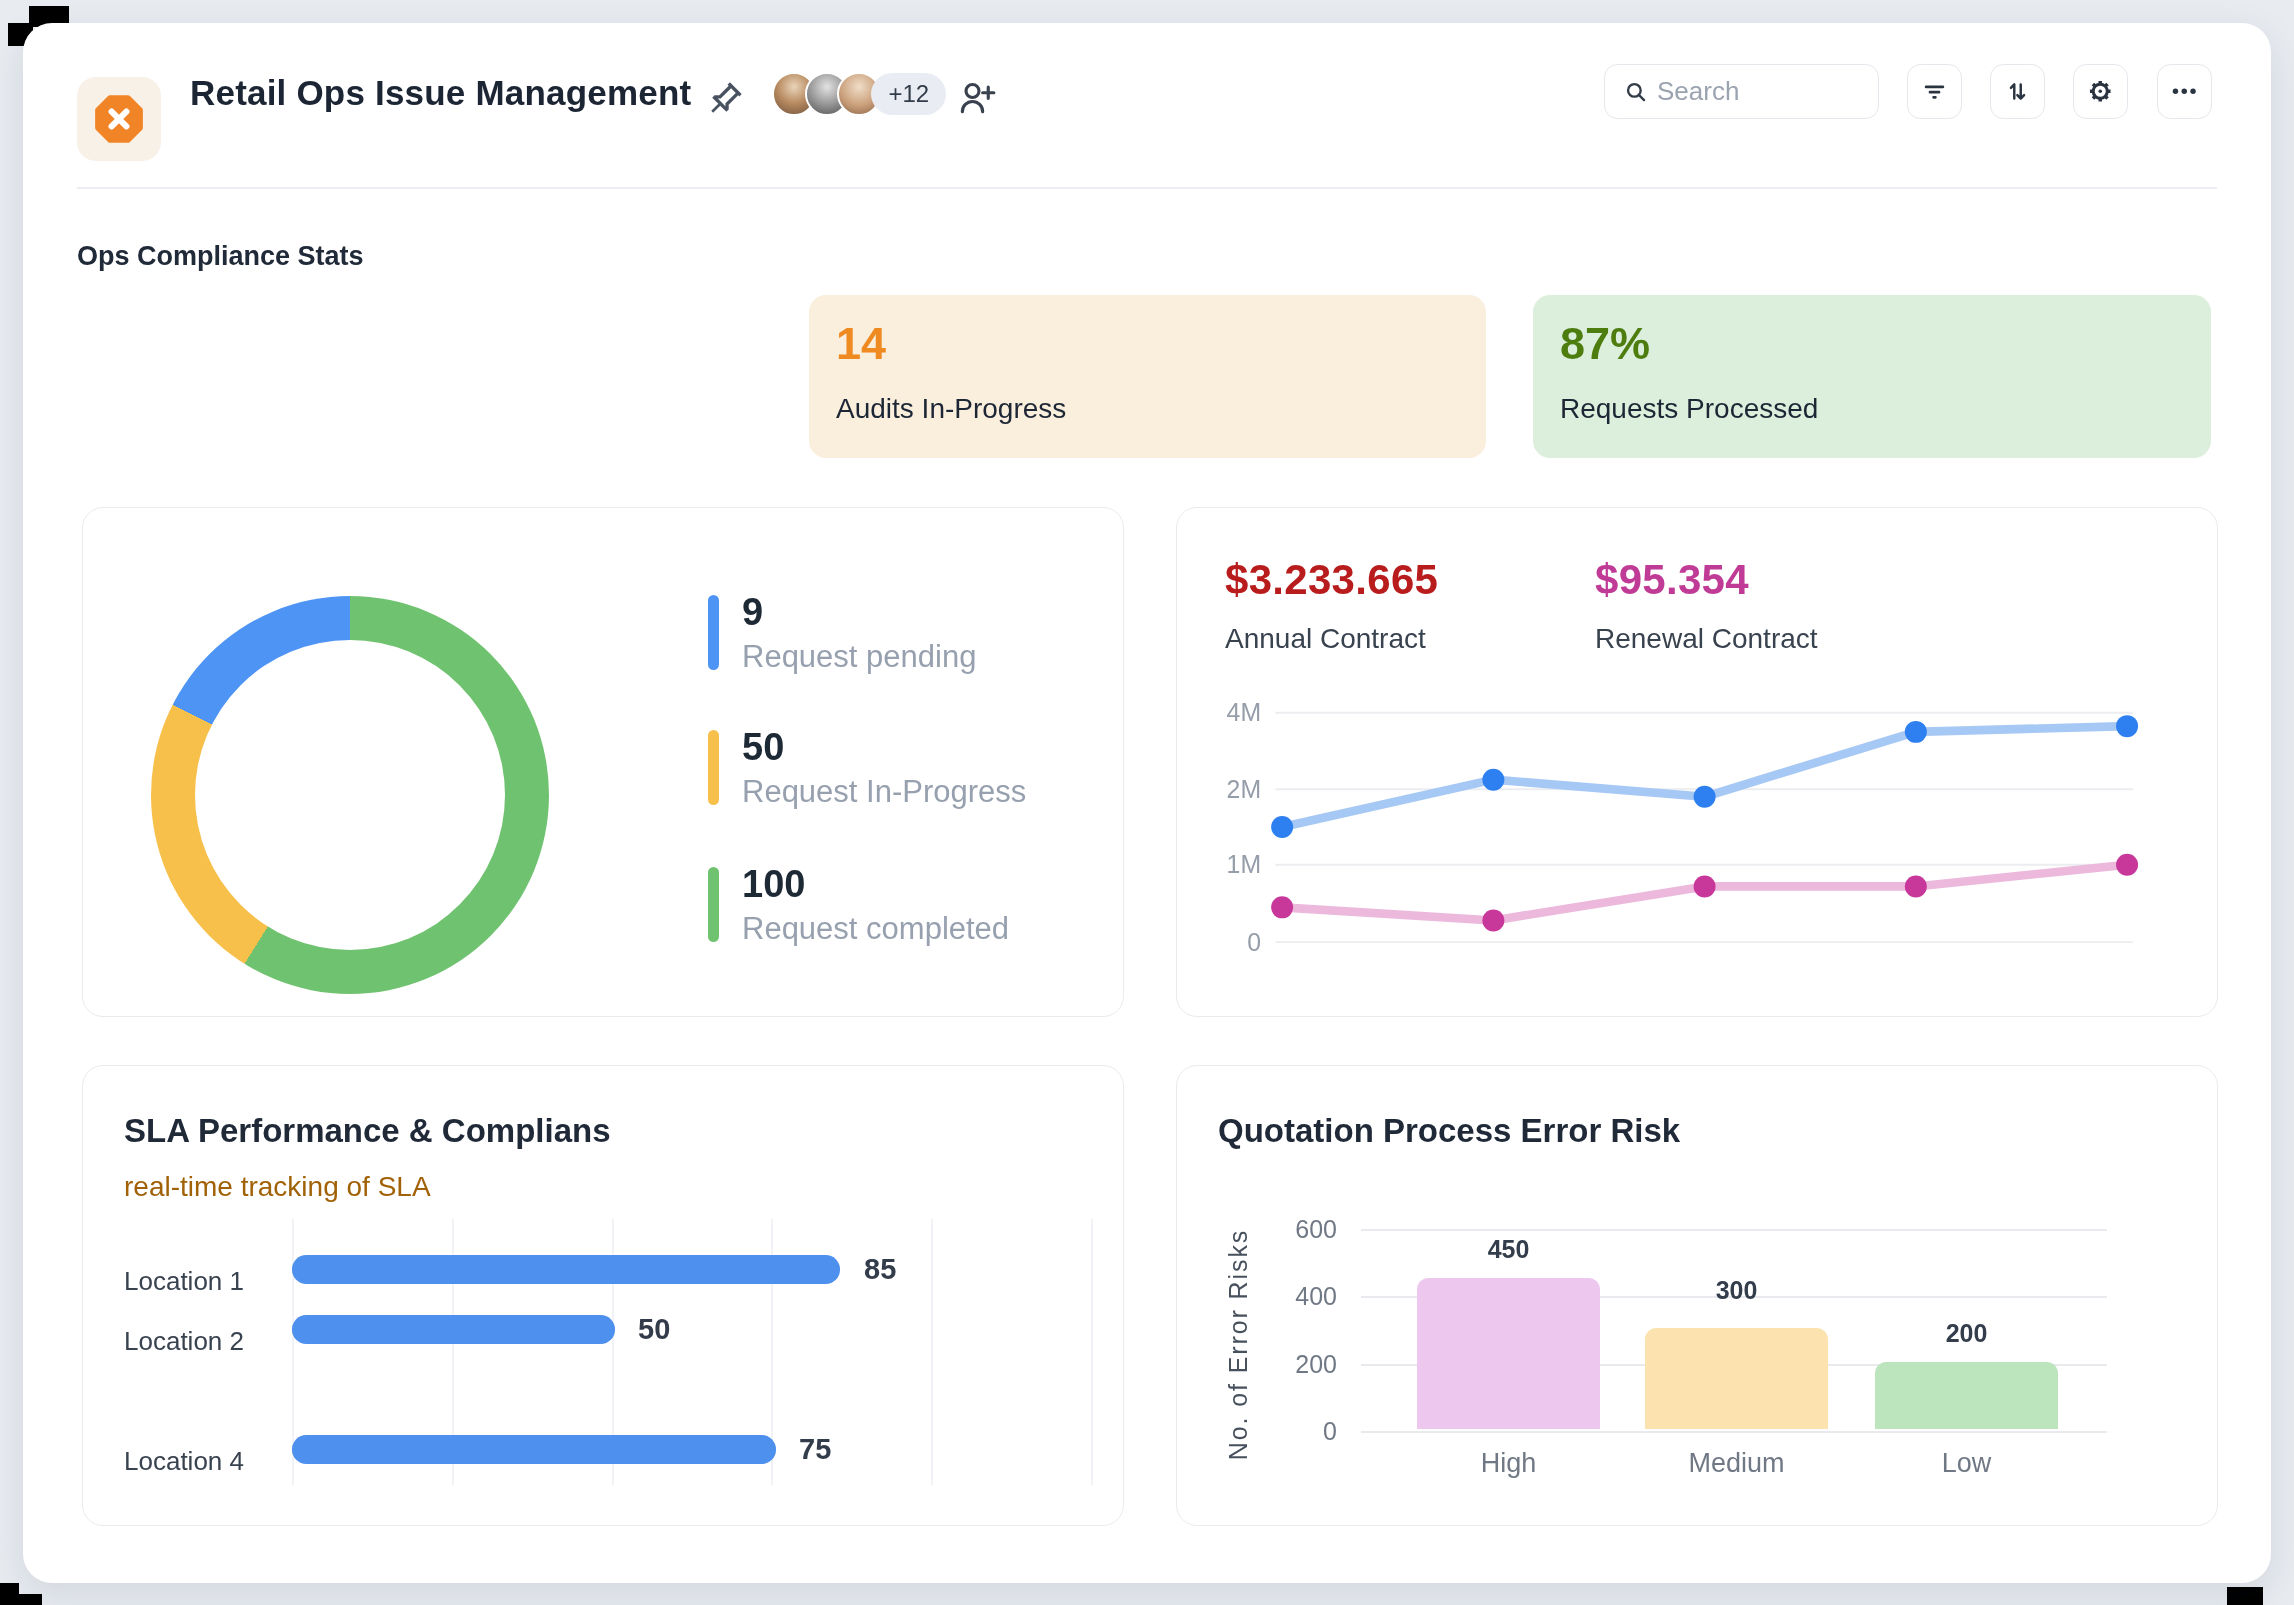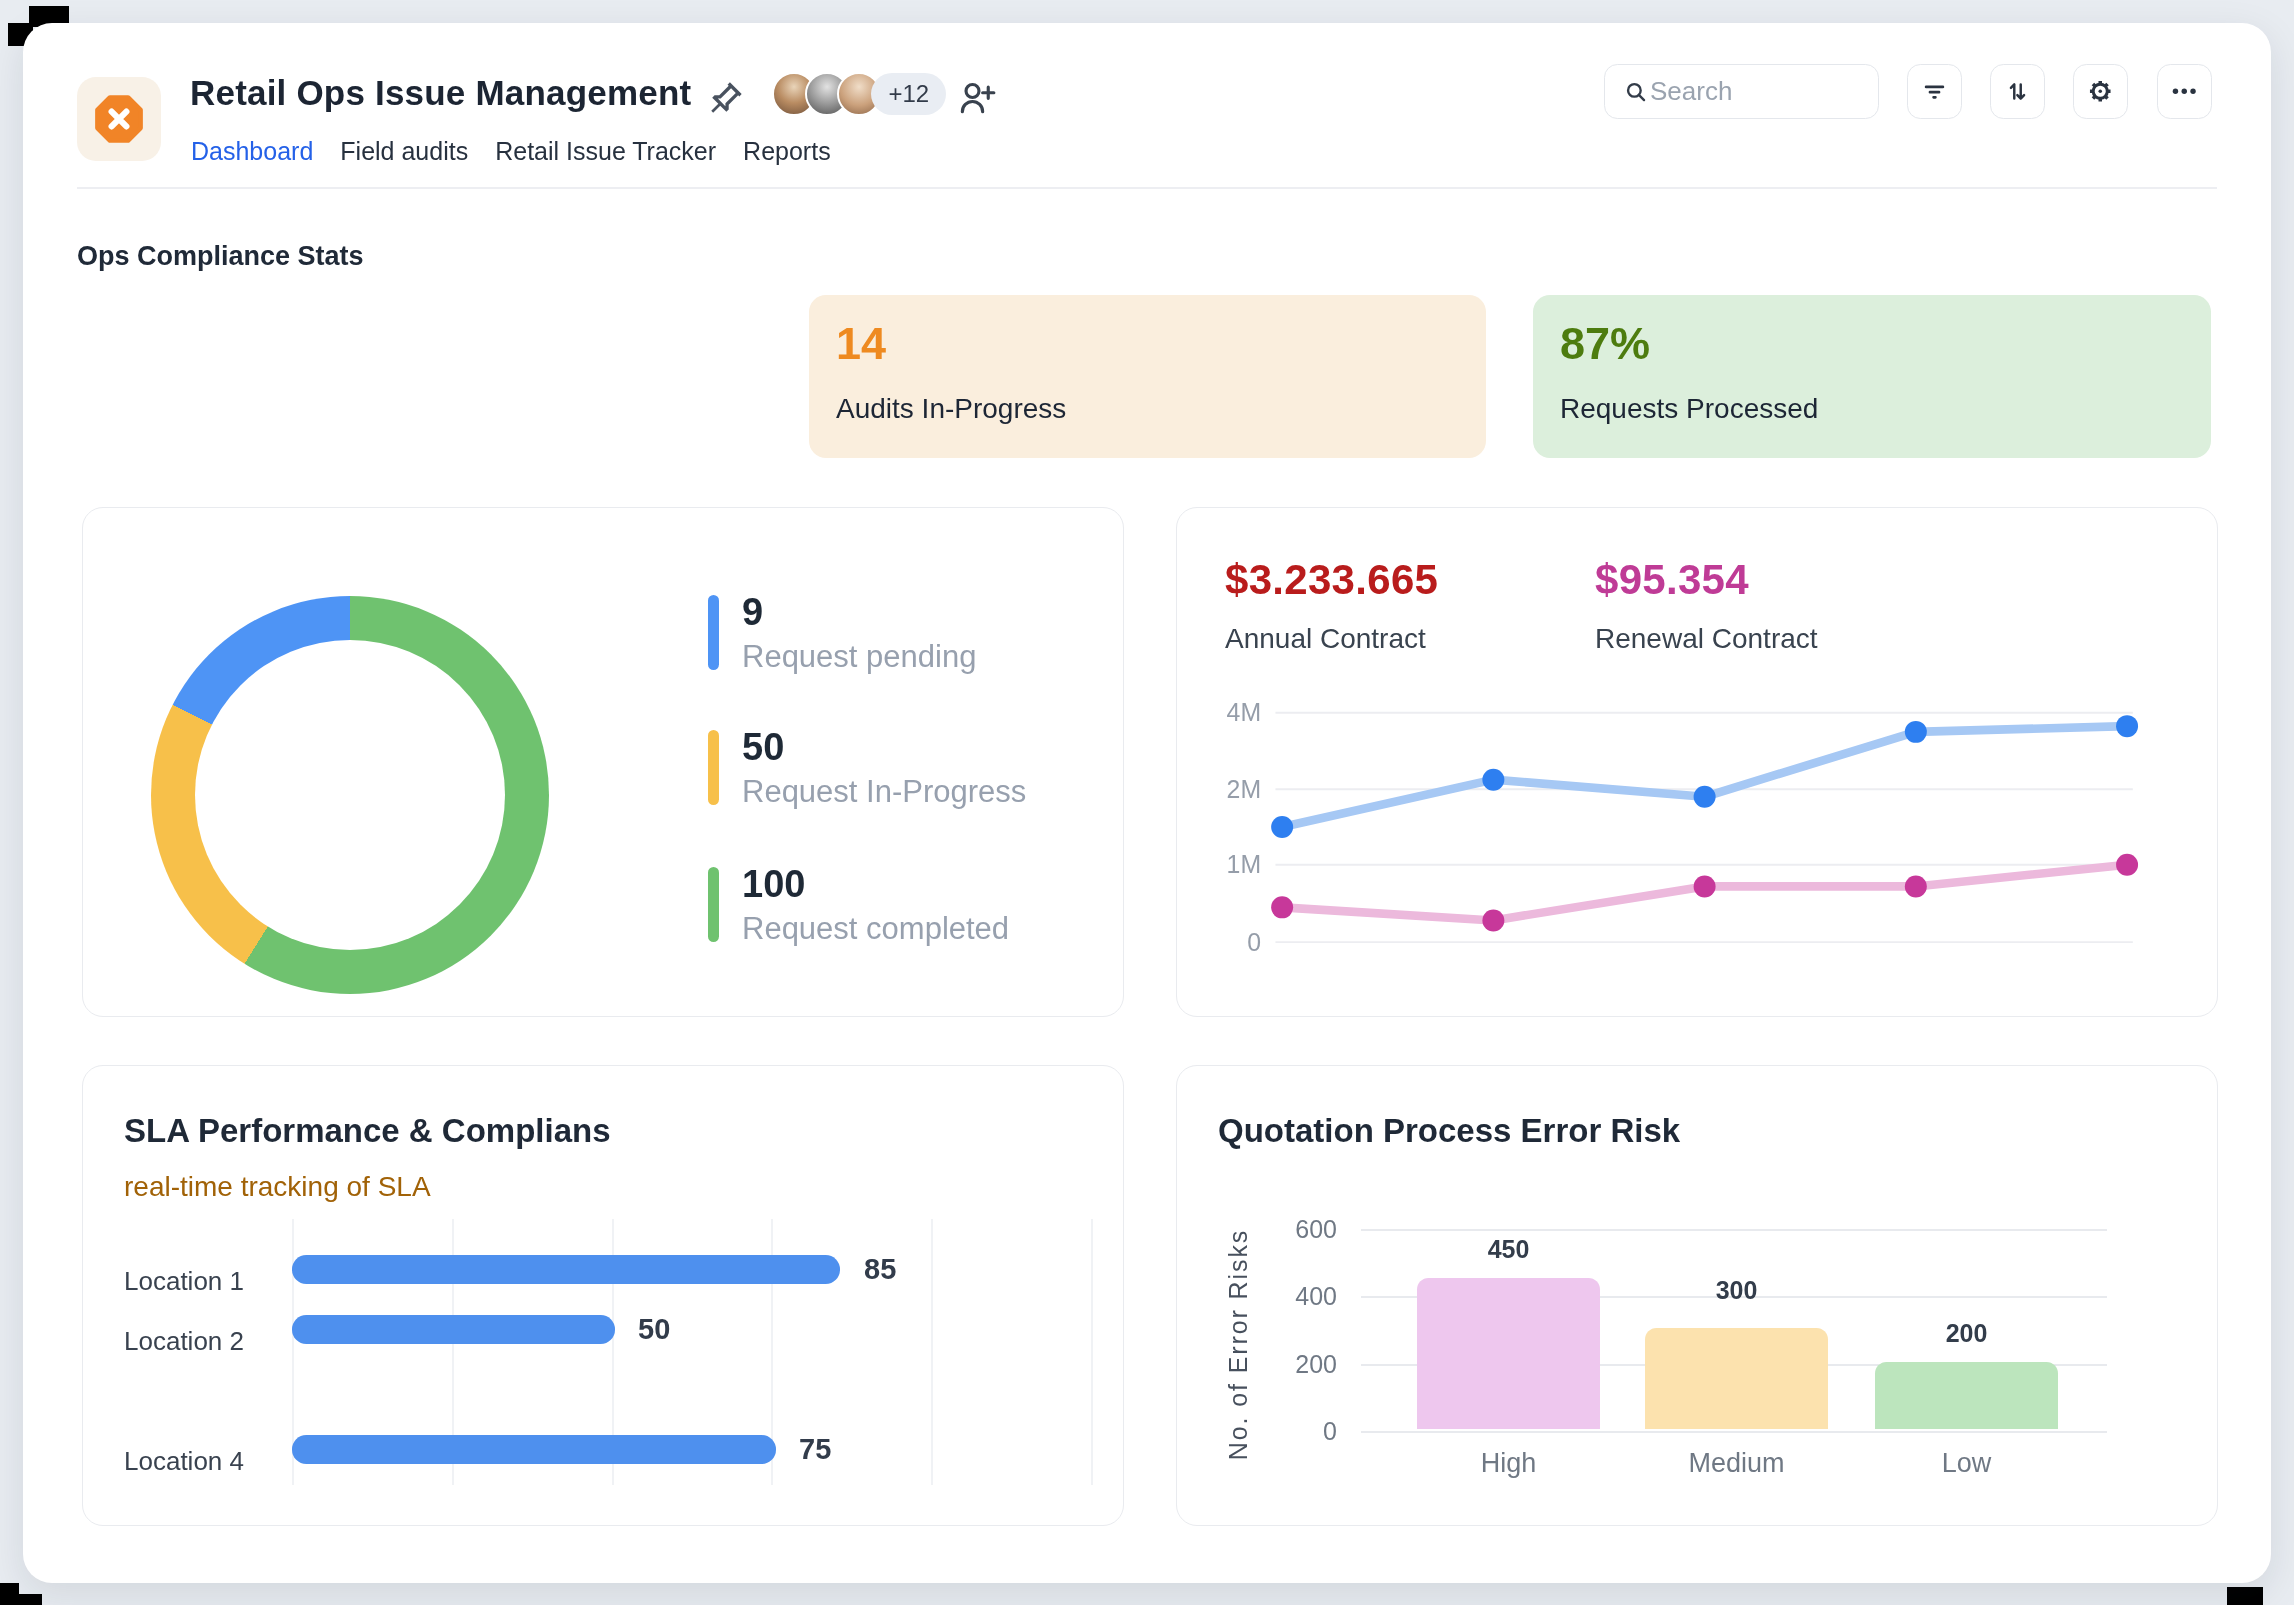--- a/index.html
+++ b/index.html
@@ -17,21 +17,21 @@
   .avatars{position:absolute;left:749px;top:49px;display:flex;align-items:center;}
   .av{width:44px;height:44px;border-radius:50%;border:2.9px solid #fff;box-sizing:border-box;}
   .av+.av{margin-left:-11.5px;}
   .av1{background:radial-gradient(circle at 50% 32%,#e9d4b9 0%,#b98c62 48%,#6e4f38 100%);}
   .av2{background:radial-gradient(circle at 50% 32%,#e2e2e2 0%,#9a9a9a 50%,#4f4f4f 100%);}
   .av3{background:radial-gradient(circle at 50% 32%,#f0ddc8 0%,#cba17c 55%,#8a6345 100%);}
   .overflow-pill{margin-left:-9.6px;height:42px;padding:0 17px;background:#e9edf3;border-radius:21px;
     display:flex;align-items:center;font-size:24px;color:#323b49;}
   .add-user{position:absolute;left:932px;top:54px;width:42px;height:42px;color:#39424e;}
   .search{position:absolute;left:1581px;top:41px;width:275px;height:55px;border:1.9px solid #e4e7ec;border-radius:13.4px;
-    box-sizing:border-box;display:flex;align-items:center;gap:1px;padding:8px 17px;background:#fff;}
+    box-sizing:border-box;display:flex;align-items:center;gap:8px;padding:8px 17px;background:#fff;}
   .search .ph{font-size:26px;color:#9aa3af;}
   .icon-btn{position:absolute;top:41px;width:55px;height:55px;border:1.9px solid #e4e7ec;border-radius:13.4px;
     box-sizing:border-box;background:#fff;display:flex;align-items:center;justify-content:center;color:#2a3340;padding:0;}
   .tabs{position:absolute;left:168px;top:112px;display:flex;gap:27px;}
   .tab{font-size:25px;line-height:32.5px;color:#27313f;cursor:pointer;}
   .tab.active{color:#2461e8;}
   .divider{position:absolute;left:54px;right:54px;top:164px;height:1.9px;background:#edeef2;}
   
   .section-title{position:absolute;left:54px;top:218px;font-size:27px;font-weight:600;color:#202a38;}
   .stat-card{position:absolute;top:272px;height:163px;border-radius:17px;}
@@ -143,26 +143,20 @@
       </svg>
     </button>
     <button class="icon-btn" style="left:2134px;">
       <svg width="32.5" height="32.5" viewBox="0 0 24 24" fill="currentColor">
         <circle cx="5.5" cy="12" r="2"></circle>
           <circle cx="12" cy="12" r="2"></circle>
           <circle cx="18.5" cy="12" r="2"></circle>
       </svg>
     </button>
 
-    <nav class="tabs">
-      <span class="tab active">Dashboard</span>
-      <span class="tab">Field audits</span>
-      <span class="tab">Retail Issue Tracker</span>
-      <span class="tab">Reports</span>
-    </nav>
     <div class="divider"></div>
 
     <div class="section-title">Ops Compliance Stats</div>
 
     <div class="stat-card" style="left: 786px; width: 677px; background: rgb(250, 238, 221);">
       <div class="stat-value" style="color: rgb(238, 138, 32);">14</div>
       <div class="stat-label">Audits In-Progress</div>
     </div>
     <div class="stat-card" style="left: 1510px; width: 678px; background: rgb(220, 239, 220);">
       <div class="stat-value" style="color: #4d7c0f;">87%</div>

